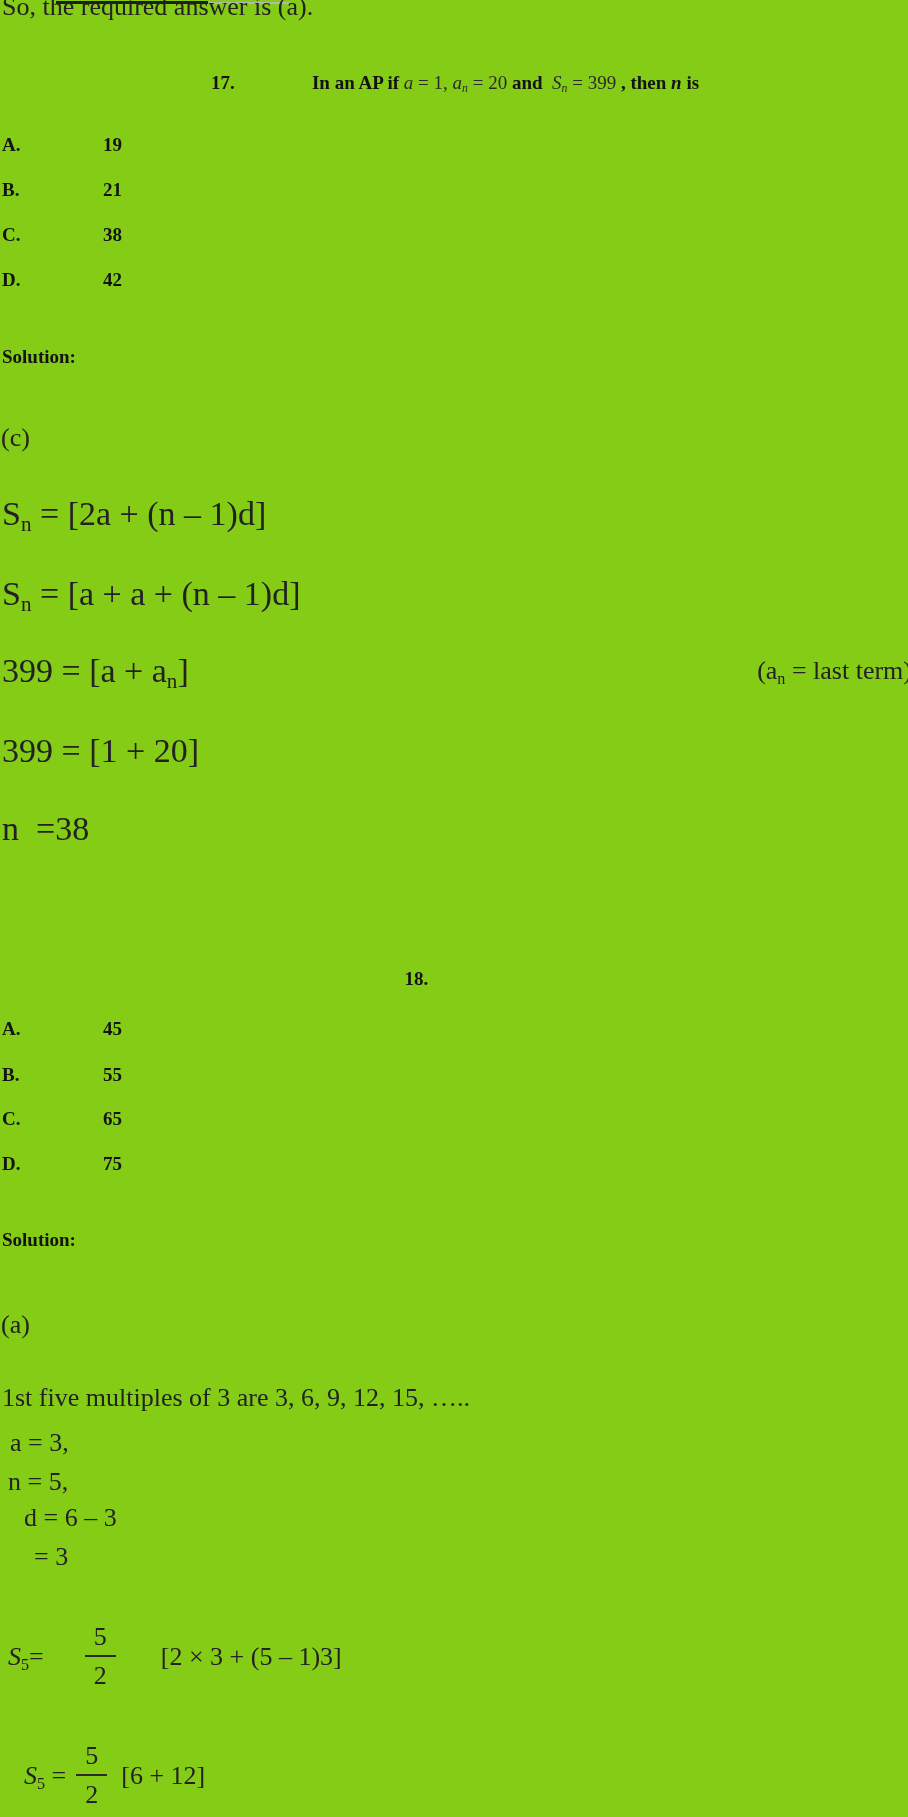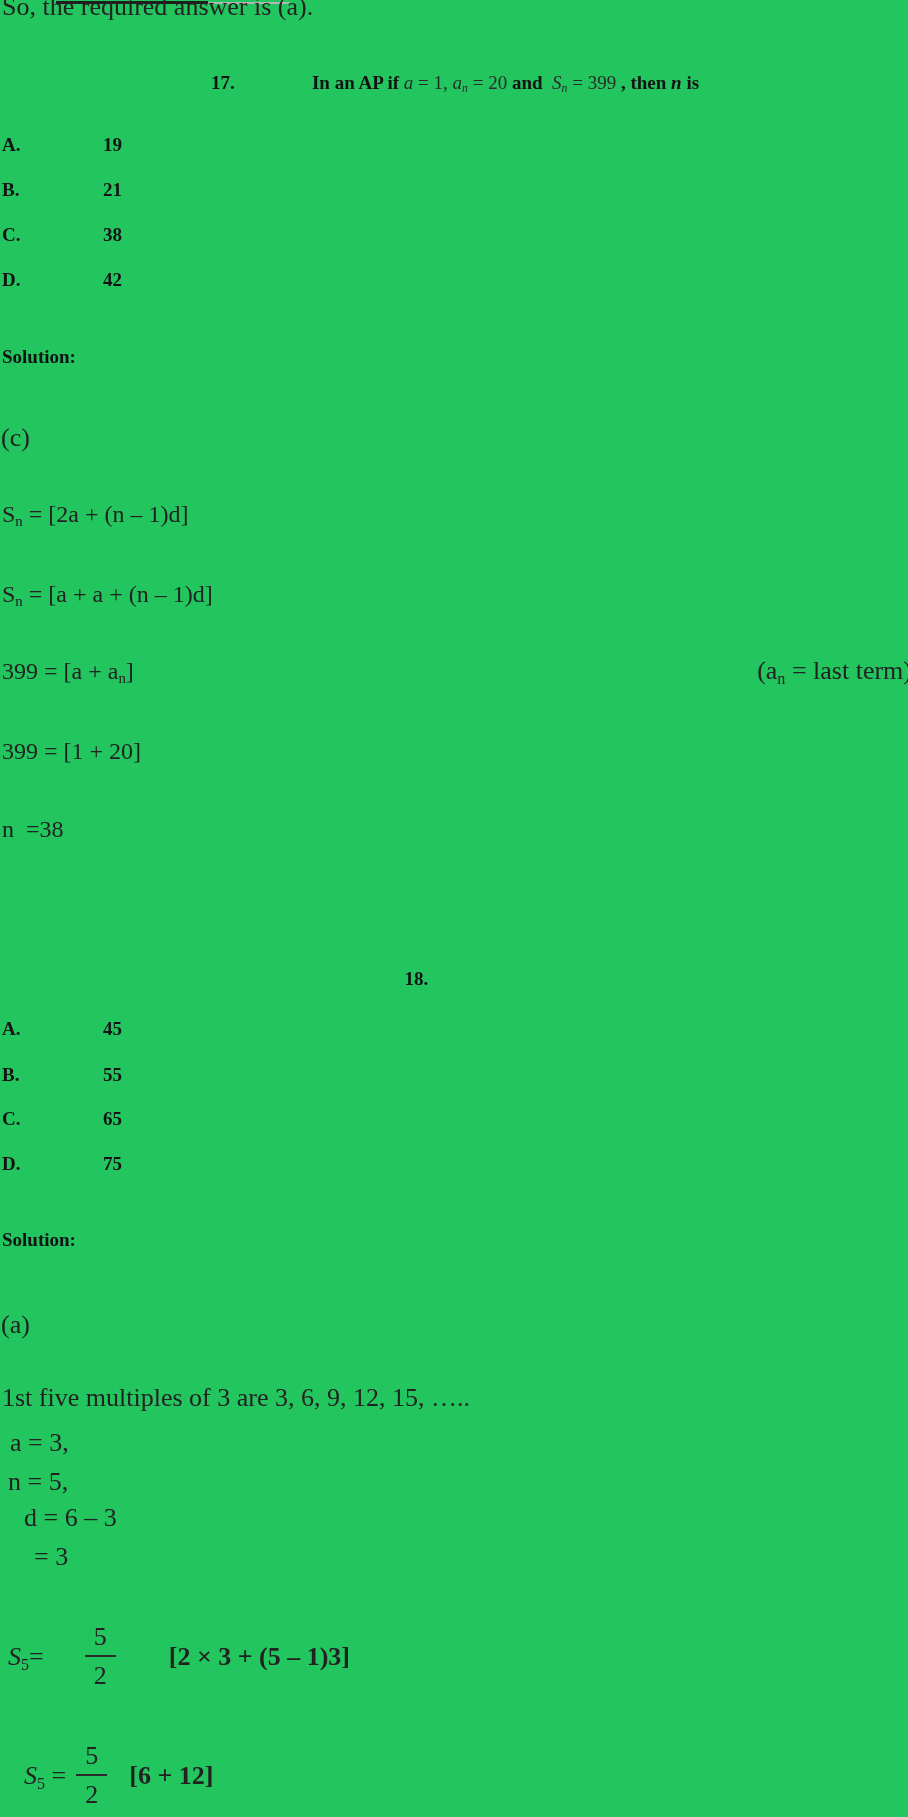--- a/index.html
+++ b/index.html
@@ -1,34 +1,34 @@
 <!DOCTYPE html>
 <html><head>
 <meta charset="utf-8">
 <style>
   html,body{margin:0;padding:0;background:#ffffff;}
   #page{
     position:relative;
     width:908px;height:1817px;
-    background:#22c55e;
+    background:#84cc16;
     overflow:hidden;
     font-family:"Liberation Serif","DejaVu Serif",serif;
     color:#222222;
   }
   .line{position:absolute;white-space:pre;font-size:26px;line-height:30px;}
-  .eq{position:absolute;white-space:pre;font-size:24px;line-height:32px;}
+  .eq{position:absolute;white-space:pre;font-size:34px;line-height:32px;}
   .boldrow{position:absolute;display:flex;font-weight:bold;color:#131313;font-size:19px;line-height:33px;white-space:pre;justify-content:center;}
   .col-label{width:101px;flex:none;}
   .qtext .m{font-weight:normal;color:#2a2a2a;}
   .qtext i, .m i{font-style:italic;}
   sub{font-size:62%;line-height:0;vertical-align:-0.28em;}
   .note{position:absolute;font-size:26px;line-height:32px;white-space:pre;}
   .fracline{position:absolute;display:flex;align-items:center;font-size:26px;color:#222;}
   .fracline .lhs{margin-right:10px;white-space:pre;}
-  .fracline .rhs{margin-left:22px;white-space:pre;font-weight:bold;}
+  .fracline .rhs{margin-left:14px;white-space:pre;}
   .frac{display:inline-block;text-align:center;}
   .frac .num{display:block;font-size:26px;line-height:30px;padding:2px 9px 3px;}
   .frac .den{display:block;font-size:26px;line-height:30px;border-top:2px solid #2a2a2a;padding:4px 9px 2px;}
   .artifact{position:absolute;background:#1f1f1f;}
   .artifact.light{background:#b5b5b5;}
 </style>
 </head>
 <body>
 
 <div id="page">

